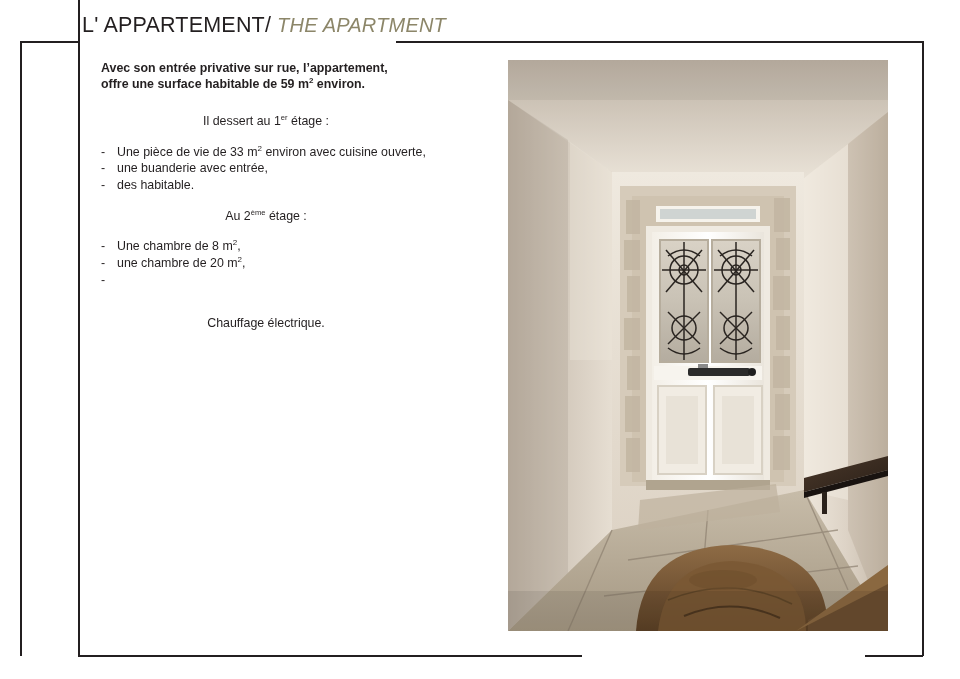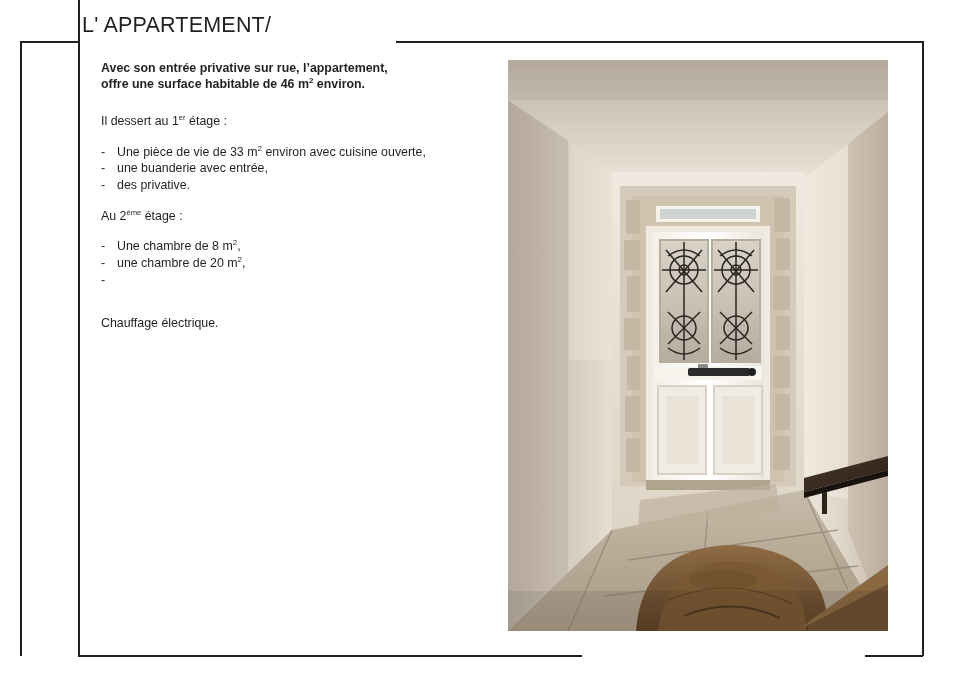--- a/index.html
+++ b/index.html
@@ -109,20 +109,21 @@
     position: absolute;
     left: 101px;
     top: 60px;
     width: 330px;
     font-size: 12.4px;
     line-height: 16.2px;
     color: #231f20;
   }
   .para {
     margin: 0 0 14px 0;
+    text-align: center;
   }
   .para.justified {
     text-align: justify;
     text-justify: inter-word;
     font-weight: bold;
   }
   .para.tight {
     margin-bottom: 17px;
   }
   .gap-sm { height: 7px; }
@@ -174,47 +175,48 @@
   <div class="frame-top-left"></div>
   <div class="frame-top-right"></div>
   <div class="frame-left-v"></div>
   <div class="frame-right-v"></div>
   <div class="frame-inner-v"></div>
   <div class="frame-bottom-left"></div>
   <div class="frame-bottom-right"></div>
 
   <div class="title-wrap">
     <span class="title-fr">L' APPARTEMENT/</span>
+    <span class="title-en">THE APARTMENT</span>
   </div>
 
   <div class="body-text">
 
     <div class="para justified">
       <span>Avec son entrée privative sur rue, l’appartement,</span><br>
-      <span>offre une surface habitable de 46 m</span><span class="sup">2</span><span> environ.</span>
+      <span>offre une surface habitable de 59 m</span><span class="sup">2</span><span> environ.</span>
     </div>
 
     <div class="gap-sm"></div>
 
     <div class="para">
       <span>Il dessert au 1</span><span class="sup-small">er</span><span> étage :</span>
     </div>
 
     <ul class="bullets">
       <li>
         <span class="dash">-</span>
         <span><span>Une pièce de vie de 33 m</span><span class="sup">2</span><span> environ avec cuisine ouverte,</span></span>
       </li>
       <li>
         <span class="dash">-</span>
         <span><span>une buanderie avec entrée,</span><span class="sup"></span><span></span></span>
       </li>
       <li>
         <span class="dash">-</span>
-        <span><span>des privative.</span><span class="sup"></span><span></span></span>
+        <span><span>des habitable.</span><span class="sup"></span><span></span></span>
       </li>
     </ul>
 
     <div class="gap-md"></div>
 
     <div class="para">
       <span>Au 2</span><span class="sup-small">ème</span><span> étage :</span>
     </div>
 
     <ul class="bullets">

